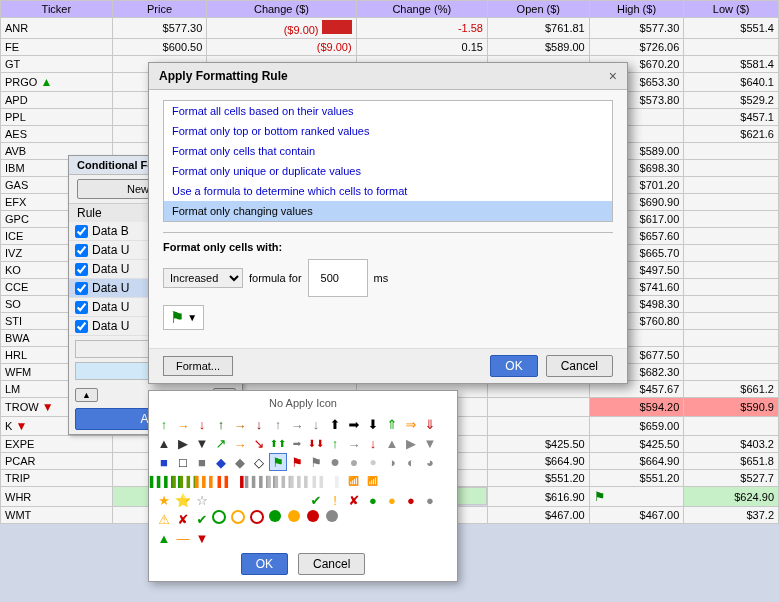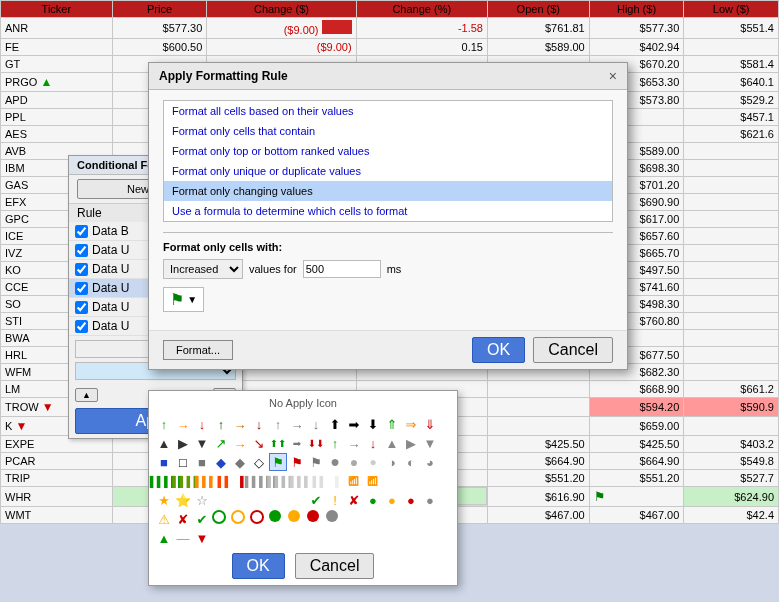--- a/index.html
+++ b/index.html
@@ -2,21 +2,21 @@
 <html><head>
   <meta charset="utf-8">
   <style>
     * { box-sizing: border-box; margin: 0; padding: 0; font-family: Arial, sans-serif; font-size: 12px; }
     body { width: 779px; height: 602px; overflow: hidden; background: #d0d8e8; position: relative; }
 
     
     .bg-table { position: absolute; top: 0; left: 0; width: 779px; height: 602px; }
     .bg-table table { width: 100%; border-collapse: collapse; }
     .bg-table th, .bg-table td { border: 1px solid #c8c8c8; padding: 2px 4px; white-space: nowrap; font-size: 11px; }
-    .bg-table th { background: #b91c1c; text-align: center; font-weight: normal; }
+    .bg-table th { background: #c4b5fd; text-align: center; font-weight: normal; }
     .bg-table td { background: #f5f5f5; }
     .bg-table td.price { text-align: right; }
     .bg-table td.neg { color: #cc0000; }
     .bg-table td.highlight-red { background: #ff9999; }
     .bg-table td.highlight-green { background: #c8f0c8; }
     .bg-table td.highlight-blue { background: #d0e8f8; }
     .red-bar { display: inline-block; width: 30px; height: 14px; background: #cc2222; }
     .arrow-up { color: #009900; font-size: 12px; }
     .arrow-down { color: #cc0000; font-size: 12px; }
 
@@ -25,21 +25,21 @@
     .dialog-edit .dialog-title { background: #e8e8e8; padding: 5px 10px; border-bottom: 1px solid #bbb; display: flex; justify-content: space-between; align-items: center; font-weight: bold; }
     .dialog-edit .dialog-body { padding: 10px 14px; }
     .section-label { font-weight: bold; font-size: 12px; margin-bottom: 6px; }
     .rule-type-list { border: 1px solid #bbb; background: white; margin-bottom: 10px; }
     .rule-type-item { padding: 4px 8px; cursor: pointer; color: #0000cc; font-size: 11px; }
     .rule-type-item.selected { background: #b8d4f8; color: #000; }
     .desc-label { font-weight: bold; font-size: 12px; margin-bottom: 4px; }
     .format-row { display: flex; align-items: center; gap: 6px; margin-bottom: 8px; }
     .format-row select { padding: 2px; border: 1px solid #bbb; font-size: 11px; }
     .format-row input[type=number] { width: 60px; border: 1px solid #bbb; padding: 2px; font-size: 11px; }
-    .btn { padding: 3px 14px; border: 1px solid #888; background: #e8e8e8; cursor: pointer; font-size: 16px; border-radius: 2px; }
+    .btn { padding: 3px 14px; border: 1px solid #888; background: #e8e8e8; cursor: pointer; font-size: 12px; border-radius: 2px; }
     .btn-blue { background: #4878d8; color: white; border-color: #2858b8; }
     .format-btn { padding: 3px 12px; border: 1px solid #888; background: #e8e8e8; cursor: pointer; font-size: 11px; }
 
     
     .icon-picker { position: absolute; top: 390px; left: 148px; width: 310px; background: white; border: 1px solid #999; box-shadow: 3px 3px 8px rgba(0,0,0,0.3); z-index: 20; padding: 6px; }
     .icon-picker-title { text-align: center; font-size: 11px; color: #555; margin-bottom: 6px; }
     .icon-grid { display: grid; grid-template-columns: repeat(16, 18px); gap: 1px; margin-bottom: 4px; }
     .icon-cell { width: 18px; height: 18px; display: flex; align-items: center; justify-content: center; cursor: pointer; font-size: 13px; border: 1px solid transparent; }
     .icon-cell.selected { border-color: #4878d8; background: #d0e4ff; }
     .ok-cancel { display: flex; justify-content: center; gap: 10px; margin-top: 6px; }
@@ -69,21 +69,21 @@
         <td class="price">$761.81</td>
         <td class="price">$577.30</td>
         <td class="price">$551.4</td>
       </tr>
       <tr>
         <td>FE</td>
         <td class="price">$600.50</td>
         <td class="price neg">($9.00)</td>
         <td class="price">0.15</td>
         <td class="price">$589.00</td>
-        <td class="price">$402.94</td>
+        <td class="price">$726.06</td>
         <td class="price"></td>
       </tr>
       <tr>
         <td>GT</td>
         <td></td>
         <td></td>
         <td></td>
         <td></td>
         <td class="price">$670.20</td>
         <td class="price">$581.4</td>
@@ -249,21 +249,21 @@
         <td></td>
         <td class="price">$682.30</td>
         <td></td>
       </tr>
       <tr>
         <td>LM</td>
         <td></td>
         <td></td>
         <td></td>
         <td></td>
-        <td class="price">$668.90</td>
+        <td class="price">$457.67</td>
         <td class="price">$661.2</td>
       </tr>
       <tr>
         <td>TROW <span class="arrow-down" style="color:#cc0000">▼</span></td>
         <td></td>
         <td></td>
         <td></td>
         <td></td>
         <td class="highlight-red price">$594.20</td>
         <td class="highlight-red price">$590.9</td>
@@ -286,21 +286,21 @@
         <td class="price">$425.50</td>
         <td class="price">$403.2</td>
       </tr>
       <tr>
         <td>PCAR</td>
         <td></td>
         <td></td>
         <td></td>
         <td class="price">$664.90</td>
         <td class="price">$664.90</td>
-        <td class="price">$549.8</td>
+        <td class="price">$651.8</td>
       </tr>
       <tr>
         <td>TRIP</td>
         <td></td>
         <td></td>
         <td></td>
         <td class="price">$551.20</td>
         <td class="price">$551.20</td>
         <td class="price">$527.7</td>
       </tr>
@@ -313,21 +313,21 @@
         <td><span style="color:green;font-size:13px">⚑</span></td>
         <td class="highlight-green price">$624.90</td>
       </tr>
       <tr>
         <td>WMT</td>
         <td class="price">$427.20</td>
         <td class="price">$1.80</td>
         <td>0.42</td>
         <td class="price">$467.00</td>
         <td class="price">$467.00</td>
-        <td class="price">$42.4</td>
+        <td class="price">$37.2</td>
       </tr>
     </tbody>
   </table>
 </div>
 
 <div style="position:absolute;top:155px;left:68px;width:175px;background:#f0f0f0;border:1px solid #999;box-shadow:2px 2px 4px rgba(0,0,0,0.2);z-index:5;">
   <div style="background:#dde4ee;padding:3px 8px;font-size:11px;font-weight:bold;border-bottom:1px solid #bbb;">Conditional Fo...</div>
   <div style="padding:4px 8px;">
     <button class="btn" style="font-size:11px;width:100%;text-align:center;">New Rule...</button>
   </div>
@@ -373,37 +373,37 @@
 </div>
 
 <div class="dialog-edit">
   <div class="dialog-title">
     <span>Apply Formatting Rule</span>
     <button style="background:none;border:none;cursor:pointer;font-size:14px;color:#555;">×</button>
   </div>
   <div class="dialog-body">
     <div class="rule-type-list">
       <div class="rule-type-item">Format all cells based on their values</div>
+      <div class="rule-type-item">Format only top or bottom ranked values</div>
       <div class="rule-type-item">Format only cells that contain</div>
-      <div class="rule-type-item">Format only top or bottom ranked values</div>
       <div class="rule-type-item">Format only unique or duplicate values</div>
+      <div class="rule-type-item">Use a formula to determine which cells to format</div>
       <div class="rule-type-item selected">Format only changing values</div>
-      <div class="rule-type-item">Use a formula to determine which cells to format</div>
     </div>
 
     <div style="border-top:1px solid #bbb;padding-top:8px;">
       <div style="font-size:11px;margin-bottom:6px;font-weight:bold;">Format only cells with:</div>
       <div class="format-row">
         <select style="padding:2px;border:1px solid #bbb;font-size:11px;">
           <option>Increased</option>
           <option>Decreased</option>
           <option>Changed</option>
         </select>
-        <span style="font-size:11px;">values for</span>
-        <input type="number" value="500" style="width: 78px; border: 1px solid rgb(187, 187, 187); padding: 2px; font-size: 11px;">
+        <span style="font-size:11px;">formula for</span>
+        <input type="number" value="500" style="width: 60px; border: 1px solid rgb(187, 187, 187); padding: 12px; font-size: 11px;">
         <span style="font-size:11px;">ms</span>
       </div>
       <div style="display:flex;align-items:center;gap:6px;margin-bottom:8px;">
         <div style="display:inline-flex;align-items:center;border:1px solid #bbb;background:white;padding:2px 6px;cursor:pointer;">
           <span style="color:green;font-size:16px;">⚑</span>
           <span style="font-size:10px;margin-left:3px;">▼</span>
         </div>
       </div>
     </div>
   </div>

